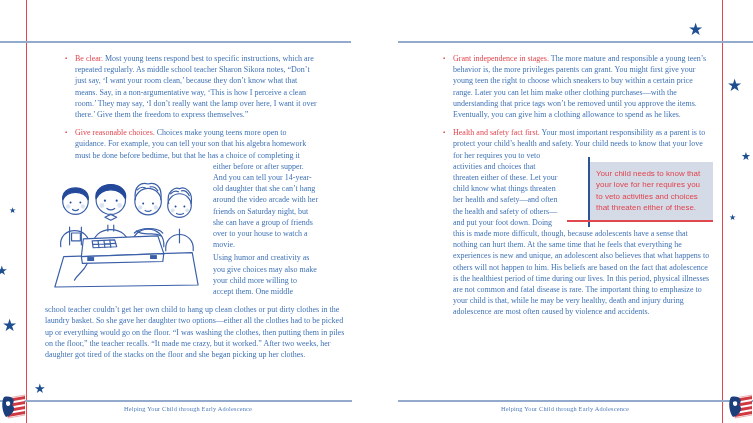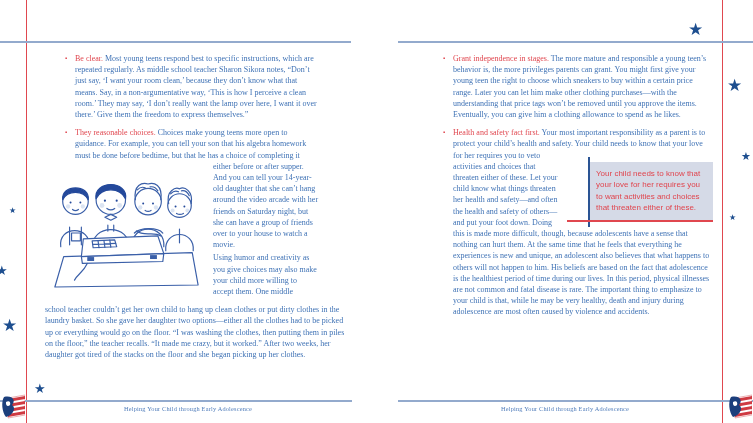--- a/index.html
+++ b/index.html
@@ -41,21 +41,21 @@
   <div class="star" style="left:-4px;top:264px;font-size:13px;">★</div>
   <div class="star" style="left:2px;top:317px;font-size:17px;">★</div>
   <div class="star" style="left:34px;top:382px;font-size:13px;">★</div>
   <div class="star" style="left:688px;top:21px;font-size:17px;">★</div>
   <div class="star" style="left:727px;top:77px;font-size:17px;">★</div>
   <div class="star" style="left:741px;top:151px;font-size:11px;">★</div>
   <div class="star" style="left:729px;top:214px;font-size:8px;">★</div>
 
   <div class="content" style="left:65px;top:53px;width:254px;">
     <p class="bullet"><span class="bm">▪</span><span class="lead">Be clear.</span> <span>Most young teens respond best to specific instructions, which are repeated regularly. As middle school teacher Sharon Sikora notes, “Don’t just say, ‘I want your room clean,’ because they don’t know what that means. Say, in a non-argumentative way, ‘This is how I perceive a clean room.’ They may say, ‘I don’t really want the lamp over here, I want it over there.’ Give them the freedom to express themselves.”</span></p>
-    <p class="bullet"><span class="bm">▪</span><span class="lead">They reasonable choices.</span> <span>Choices make young teens more open to guidance. For example, you can tell your son that his algebra homework must be done before bedtime, but that he has a choice of</span>
+    <p class="bullet"><span class="bm">▪</span><span class="lead">Give reasonable choices.</span> <span>Choices make young teens more open to guidance. For example, you can tell your son that his algebra homework must be done before bedtime, but that he has a choice of</span>
       <span class="illus-float">
         <svg width="157" height="120" viewBox="0 0 160 122">
           <g stroke="#3a5fa8" fill="none" stroke-width="1.2" stroke-linecap="round" stroke-linejoin="round">
 
             <path d="M13 74 C 10 52, 44 52, 42 74" fill="#fff"></path>
             <path d="M22 54 L22 72 M34 54 L34 72"></path>
             <rect x="24" y="60" width="9" height="8" fill="#fff"></rect>
             <circle cx="28" cy="28" r="13" fill="#fff"></circle>
             <path d="M15 26 C 13 10, 43 10, 41 26 C 36 16, 20 16, 15 26 Z" fill="#24499b" stroke="#24499b"></path>
             <circle cx="23" cy="29" r="1" fill="#24499b" stroke="none"></circle>
@@ -114,21 +114,21 @@
     </p>
     <p class="cont">school teacher couldn’t get her own child to hang up clean clothes or put dirty clothes in the laundry basket. So she gave her daughter two options—either all the clothes had to be picked up or everything would go on the floor. “I was washing the clothes, then putting them in piles on the floor,” the teacher recalls. “It made me crazy, but it worked.” After two weeks, her daughter got tired of the stacks on the floor and she began picking up her clothes.</p>
   </div>
 
   <div class="content" style="left:443px;top:53px;width:270px;">
     <p class="bullet"><span class="bm">▪</span><span class="lead">Grant independence in stages.</span> <span>The more mature and responsible a young teen’s behavior is, the more privileges parents can grant. You might first give your young teen the right to choose which sneakers to buy within a certain price range. Later you can let him make other clothing purchases—with the understanding that price tags won’t be removed until you approve the items. Eventually, you can give him a clothing allowance to spend as he likes.</span></p>
     <p class="bullet"><span class="bm">▪</span><span class="lead">Health and safety fact first.</span> <span>Your most important responsibility as a parent is to protect your child’s health and safety. Your child needs to know that your love for her</span>
       <span class="quote-float">
         <span class="quote-vline"></span>
         <span class="quote-redline"></span>
-        <span class="quote-box">Your child needs to know that your love for her requires you to want activities and choices that threaten either of these.</span>
+        <span class="quote-box">Your child needs to know that your love for her requires you to veto activities and choices that threaten either of these.</span>
       </span>
       <span>requires you to veto activities and choices that threaten either of these. Let your child know what things threaten her health and safety—and often the health and safety of others—and put your foot down. Doing this is made more difficult, though, because adolescents have a sense that nothing can</span> <span>hurt them. At the same time that he feels that everything he experiences is new and unique, an adolescent also believes that what happens to others will not happen to him. His beliefs are based on the fact that adolescence is the healthiest period of time during our lives. In this period, physical illnesses are not common and fatal disease is rare. The important thing to emphasize to your child is that, while he may be very healthy, death and injury during adolescence are most often caused by violence and accidents.</span>
     </p>
   </div>
 
   <div class="footer-title" style="left:0;width:376px;">Helping Your Child through Early Adolescence</div>
   <div class="pagenum" style="left:43px;">24</div>
   <div class="footer-title" style="left:377px;width:376px;">Helping Your Child through Early Adolescence</div>
   <div class="pagenum" style="left:691px;font-weight:bold;">25</div>
 

